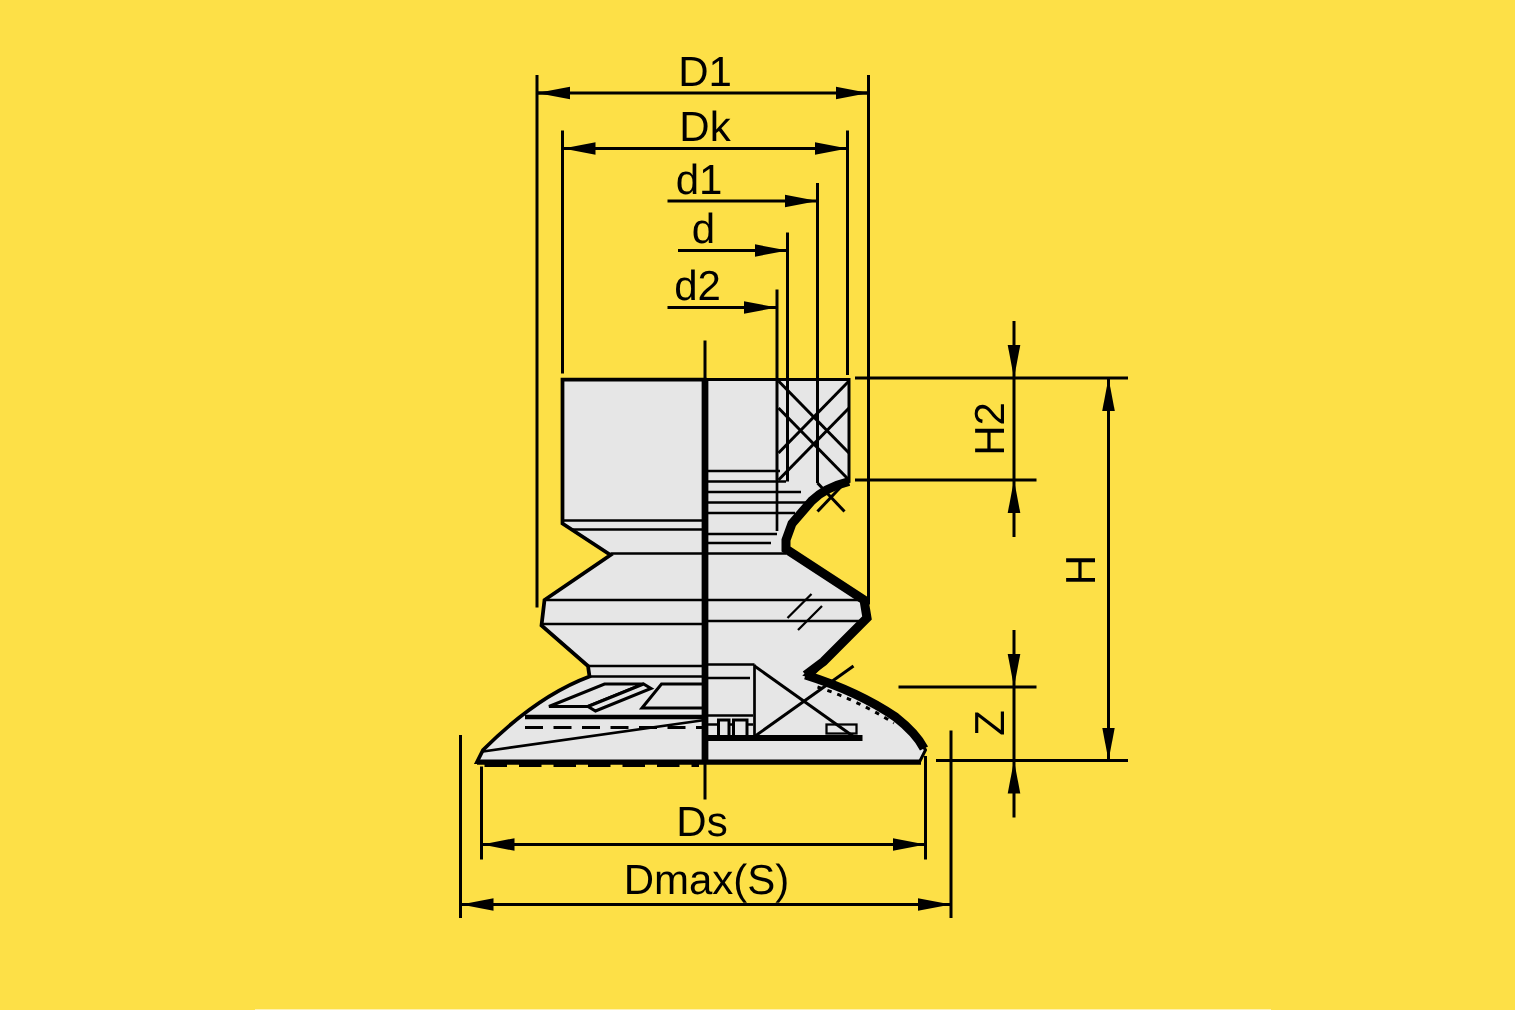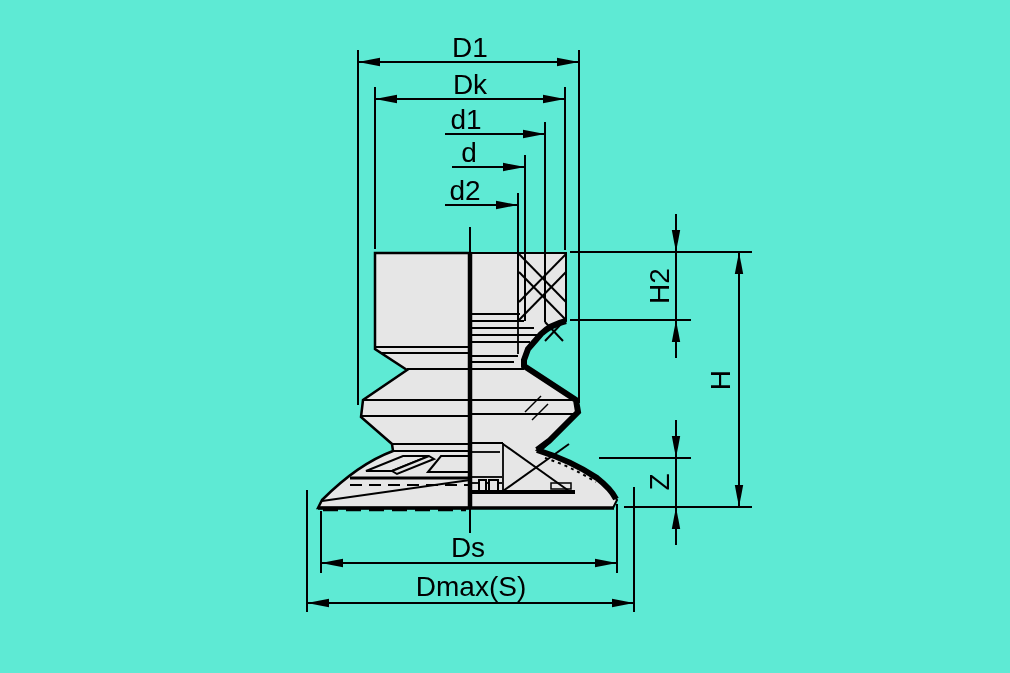--- a/index.html
+++ b/index.html
@@ -1,16 +1,16 @@
 <!DOCTYPE html>
 <html><head>
 <meta charset="utf-8">
 <style>
   html,body{margin:0;padding:0;background:#ffffff;}
-  .canvas{position:relative;width:1010px;height:673px;background:#5eead4;overflow:hidden;
+  .canvas{position:relative;width:1010px;height:673px;background:#fde047;overflow:hidden;
           font-family:"Liberation Sans", sans-serif;}
   svg{position:absolute;left:0;top:0;}
   svg text{font-family:"Liberation Sans", sans-serif;font-size:28px;fill:#000;}
 </style>
 </head>
 <body>
 
 <div class="canvas">
 <svg width="1010" height="673" viewBox="0 0 1010 673">
   <defs>

